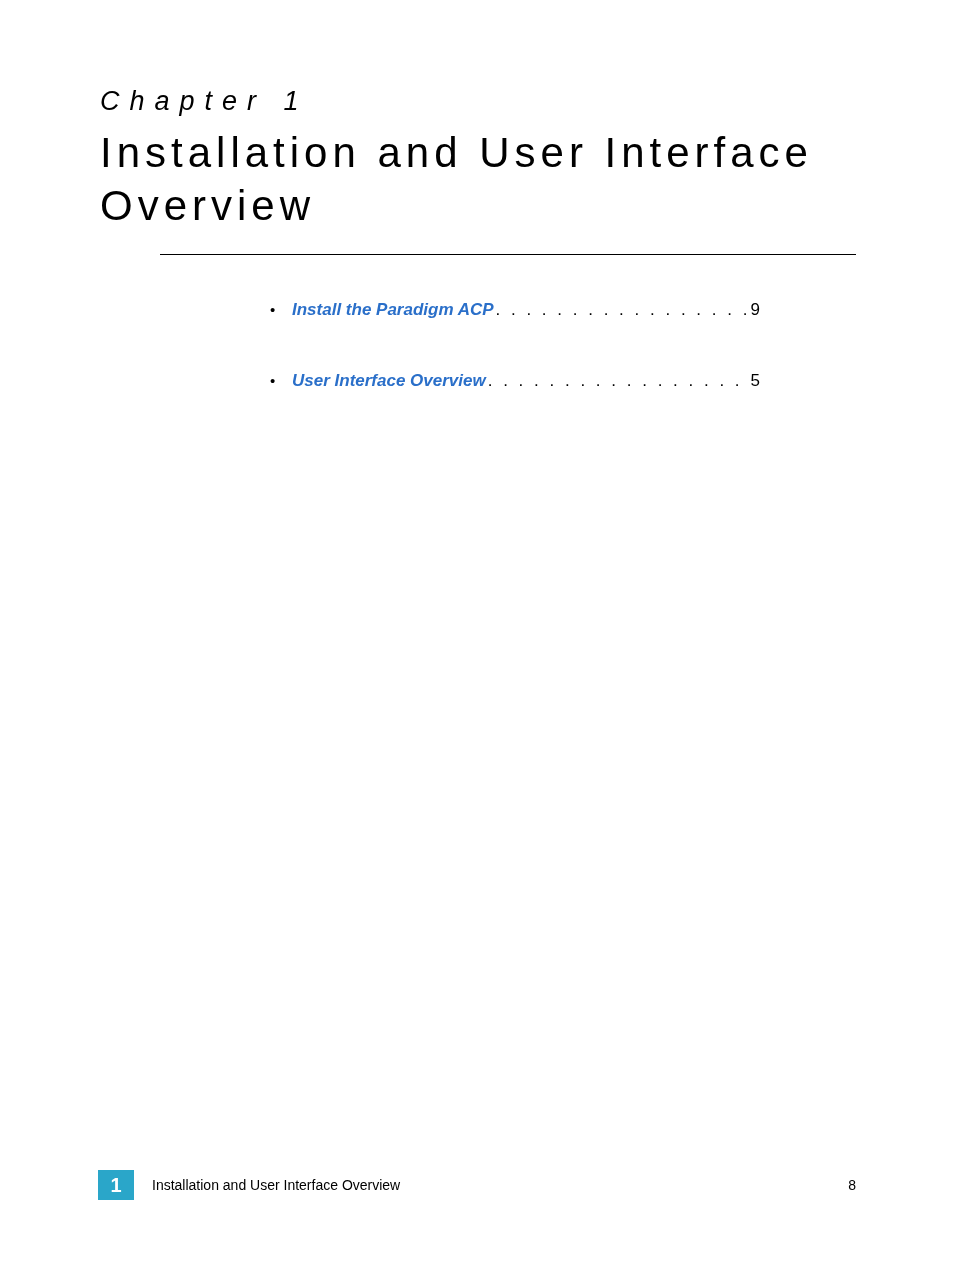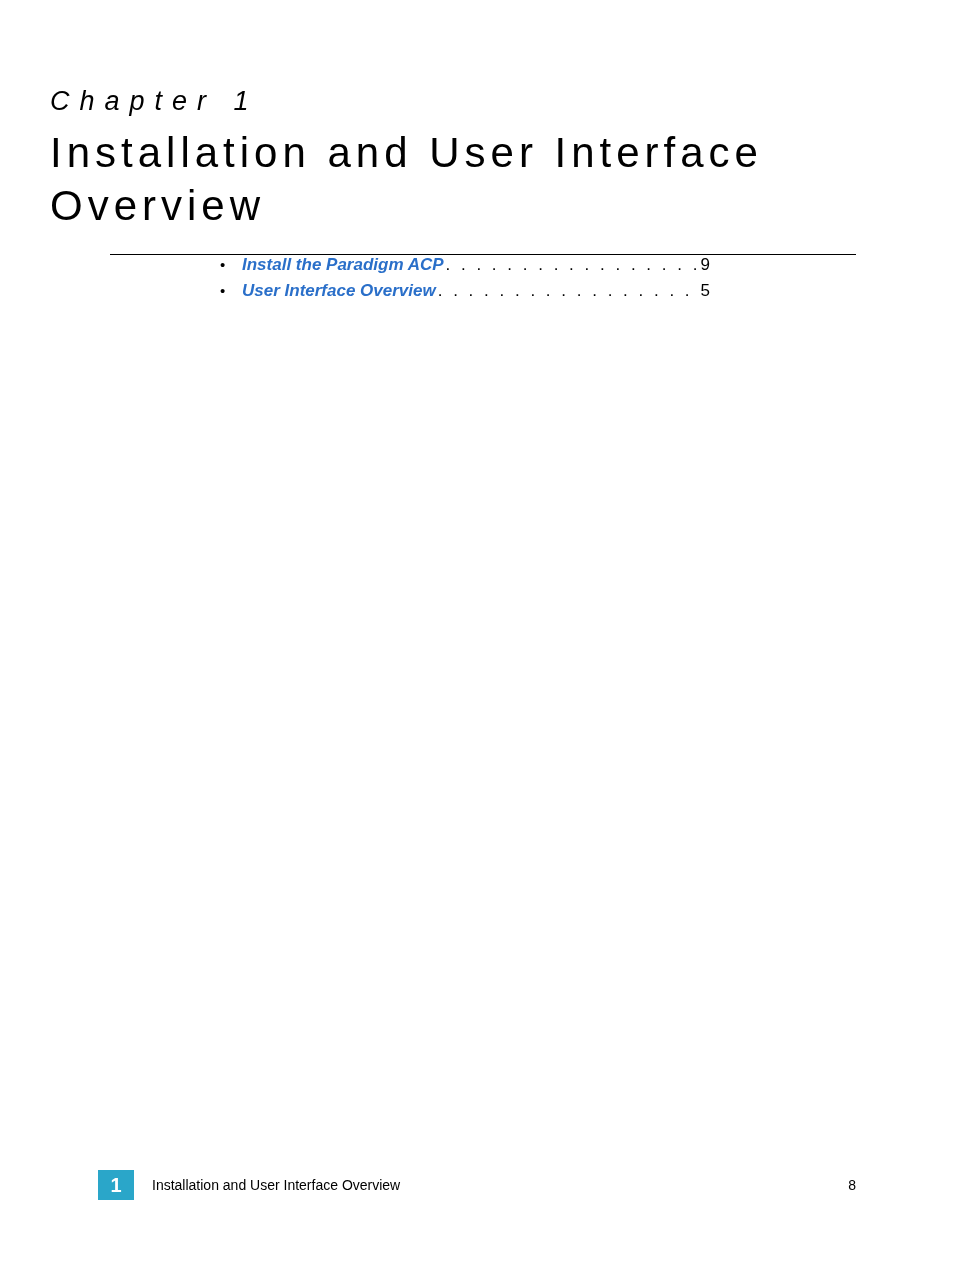--- a/index.html
+++ b/index.html
@@ -5,21 +5,21 @@
   * { margin: 0; padding: 0; box-sizing: border-box; }
   body {
     width: 954px;
     height: 1272px;
     background: #fff;
     font-family: Arial, Helvetica, sans-serif;
     color: #000;
     position: relative;
   }
   .page {
-    padding: 86px 98px 0 50px;
+    padding: 86px 98px 0 100px;
   }
   .chapter-label {
     font-size: 27px;
     font-style: italic;
     letter-spacing: 10px;
     font-weight: 400;
     margin-bottom: 10px;
   }
   .chapter-title {
     font-size: 42px;
@@ -51,20 +51,21 @@
     flex: 0 0 22px;
     text-align: left;
     font-size: 15px;
   }
   .toc-link {
     color: #2a6fc9;
     font-weight: bold;
     font-style: italic;
     text-decoration: none;
     white-space: nowrap;
+    margin-top: 45px;
   }
   .dots {
     flex: 1;
     overflow: hidden;
     white-space: nowrap;
     letter-spacing: 3px;
     color: #000;
     padding: 0 2px;
   }
   .dots::after {

